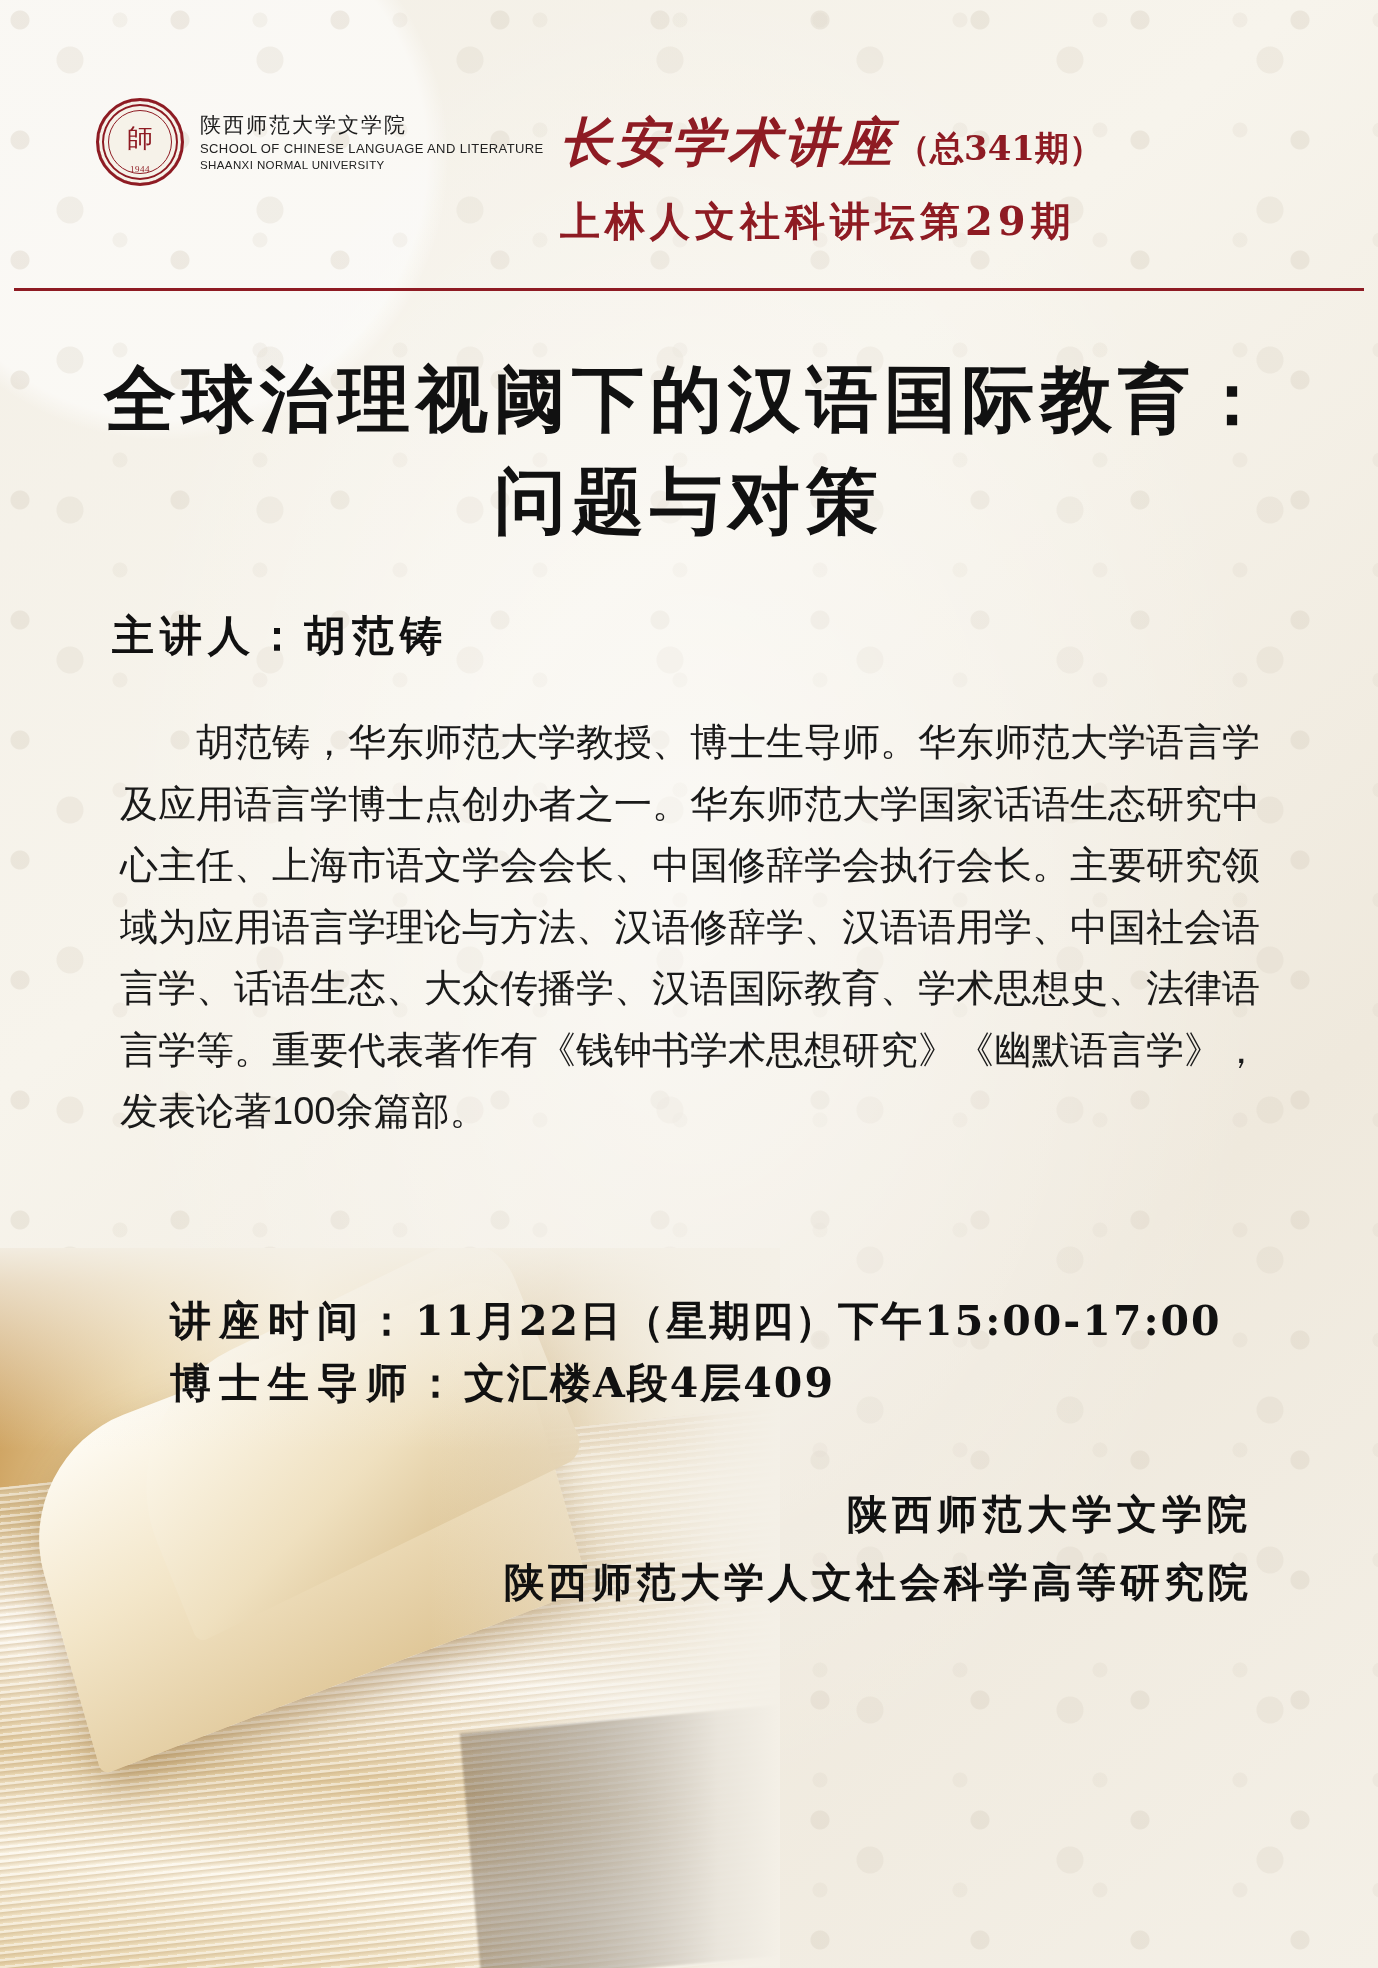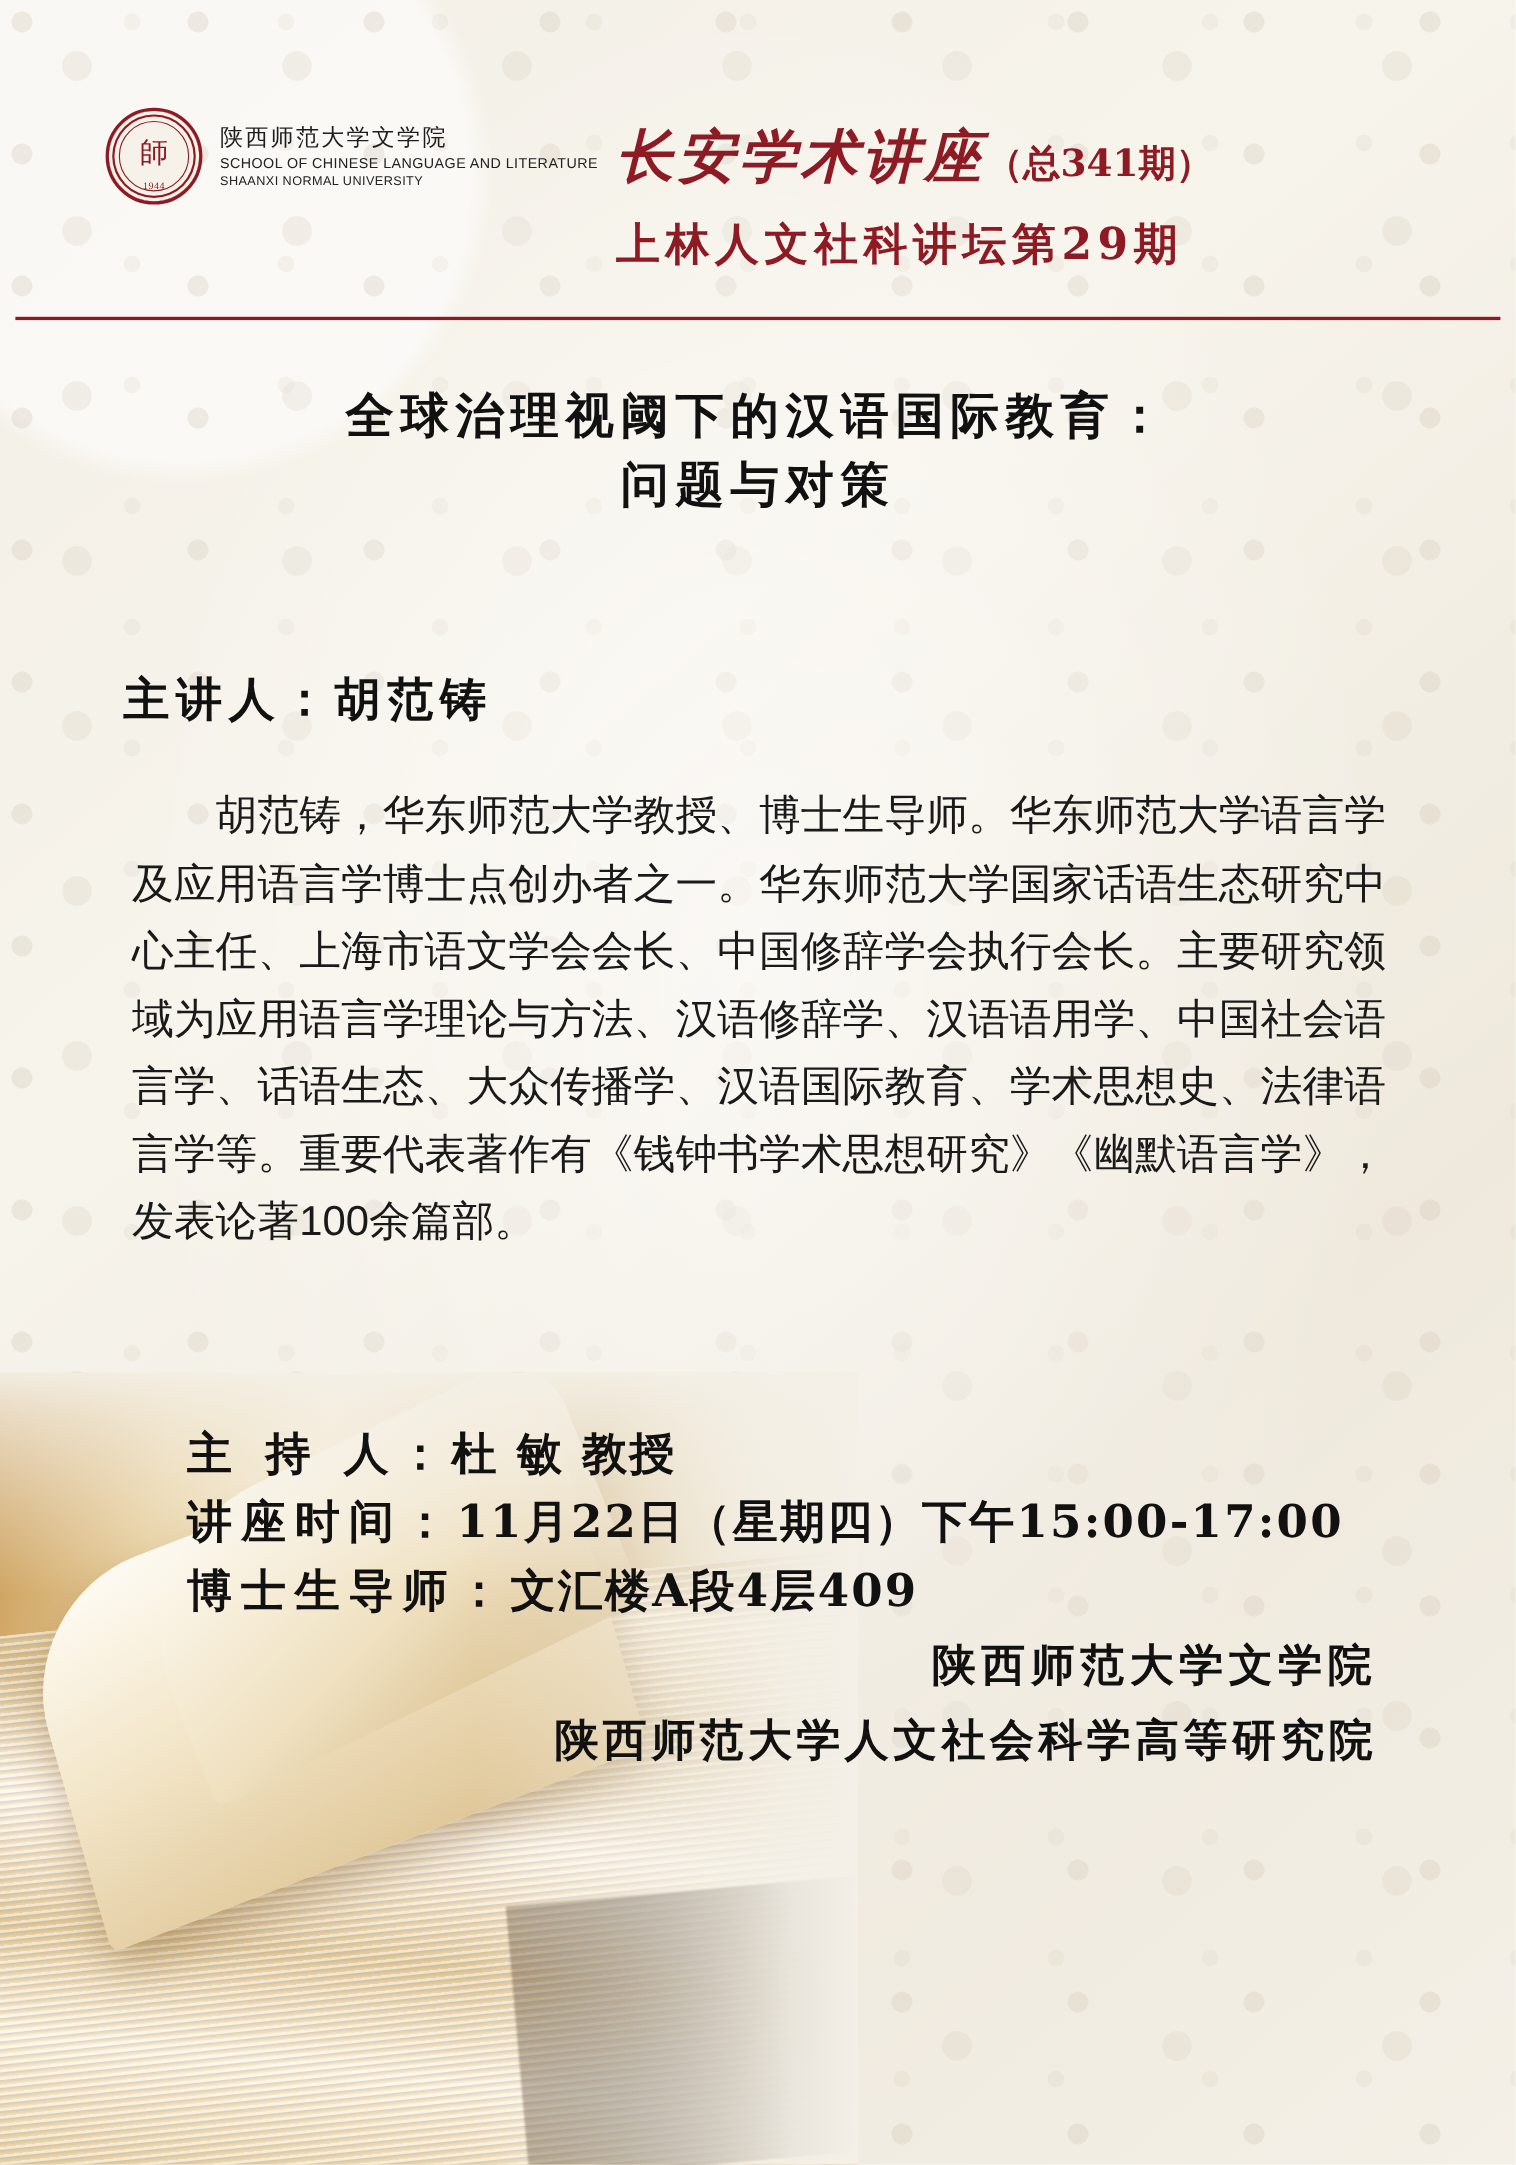--- a/index.html
+++ b/index.html
@@ -144,21 +144,21 @@
   }
 
   
   .main-title {
     position: absolute;
     top: 348px;
     left: 0; right: 0;
     text-align: center;
     color: #111;
     font-weight: bold;
-    font-size: 44px;
+    font-size: 72px;
     letter-spacing: 6px;
     line-height: 1.42;
     font-family: "DejaVu Serif", "Liberation Serif", serif;
   }
 
   
   .speaker-line {
     position: absolute;
     top: 608px;
     left: 112px;
@@ -350,23 +350,20 @@
       </div>
       <div class="page-fan"></div>
       <div class="page-fan2"></div>
       <div class="spine-dark"></div>
     </div>
     <div class="band-fade"></div>
   </div>
 
   <div class="details">
     <div class="detail-row">
-      <span class="lbl">主 持 人：</span><span>杜 敏 教授</span>
-    </div>
-    <div class="detail-row">
       <span class="lbl">讲座时间：</span><span>11月22日（星期四）下午15:00-17:00</span>
     </div>
     <div class="detail-row">
       <span class="lbl">博士生导师：</span><span>文汇楼A段4层409</span>
     </div>
   </div>
 
   <div class="footer">
     <div class="f1">陕西师范大学文学院</div>
     <div class="f2">陕西师范大学人文社会科学高等研究院</div>

